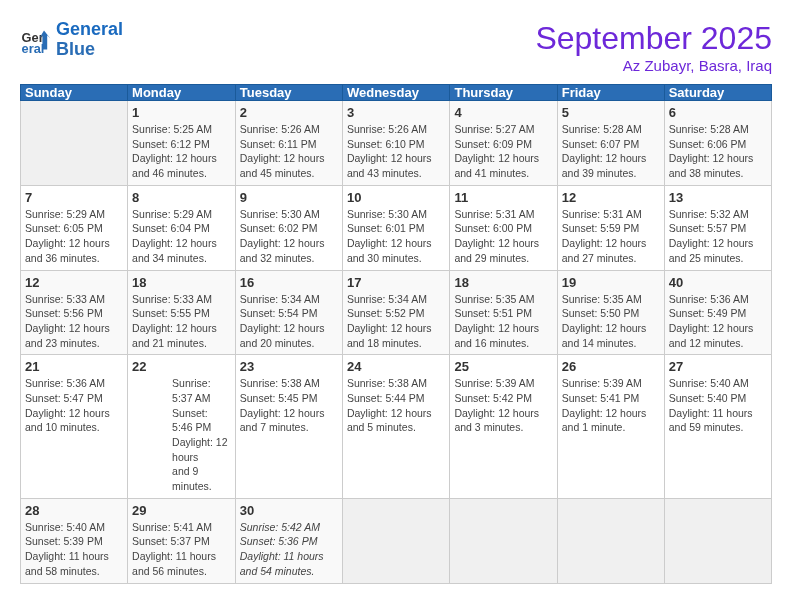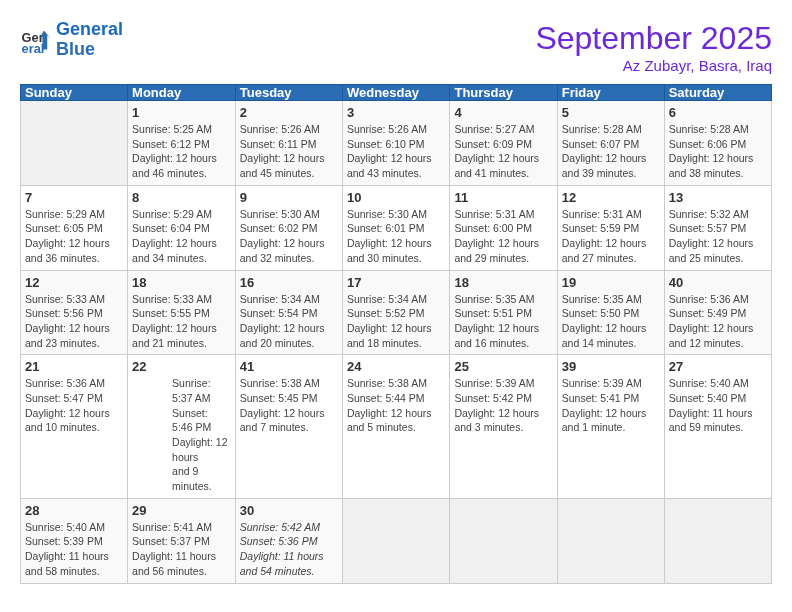--- a/index.html
+++ b/index.html
@@ -279,42 +279,42 @@
 and 10 minutes.</div>
         </td>
         <td>
           <div class="day-number">22</div>
           <div class="day-info" style="white-space: pre-line; margin-left: 40px;">Sunrise: 5:37 AM
 Sunset: 5:46 PM
 Daylight: 12 hours
 and 9 minutes.</div>
         </td>
         <td>
-          <div class="day-number">41</div>
+          <div class="day-number">23</div>
           <div class="day-info" style="white-space: pre-line;">Sunrise: 5:38 AM
 Sunset: 5:45 PM
 Daylight: 12 hours
 and 7 minutes.</div>
         </td>
         <td>
           <div class="day-number">24</div>
           <div class="day-info" style="white-space: pre-line;">Sunrise: 5:38 AM
 Sunset: 5:44 PM
 Daylight: 12 hours
 and 5 minutes.</div>
         </td>
         <td>
           <div class="day-number">25</div>
           <div class="day-info" style="white-space: pre-line;">Sunrise: 5:39 AM
 Sunset: 5:42 PM
 Daylight: 12 hours
 and 3 minutes.</div>
         </td>
         <td>
-          <div class="day-number">39</div>
+          <div class="day-number">26</div>
           <div class="day-info" style="white-space: pre-line;">Sunrise: 5:39 AM
 Sunset: 5:41 PM
 Daylight: 12 hours
 and 1 minute.</div>
         </td>
         <td>
           <div class="day-number">27</div>
           <div class="day-info" style="white-space: pre-line;">Sunrise: 5:40 AM
 Sunset: 5:40 PM
 Daylight: 11 hours

